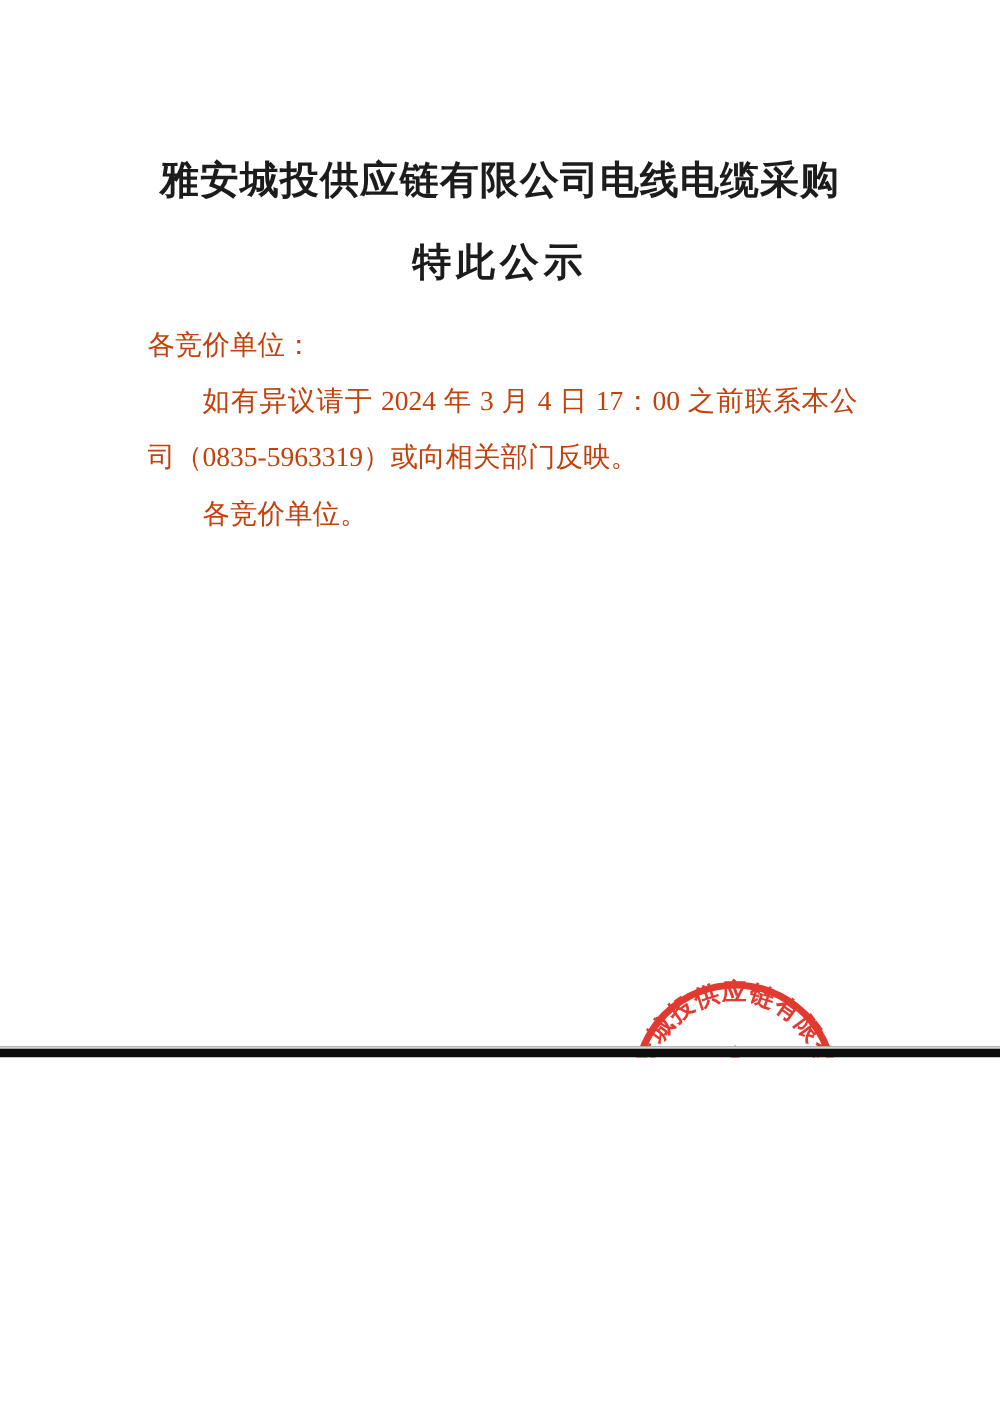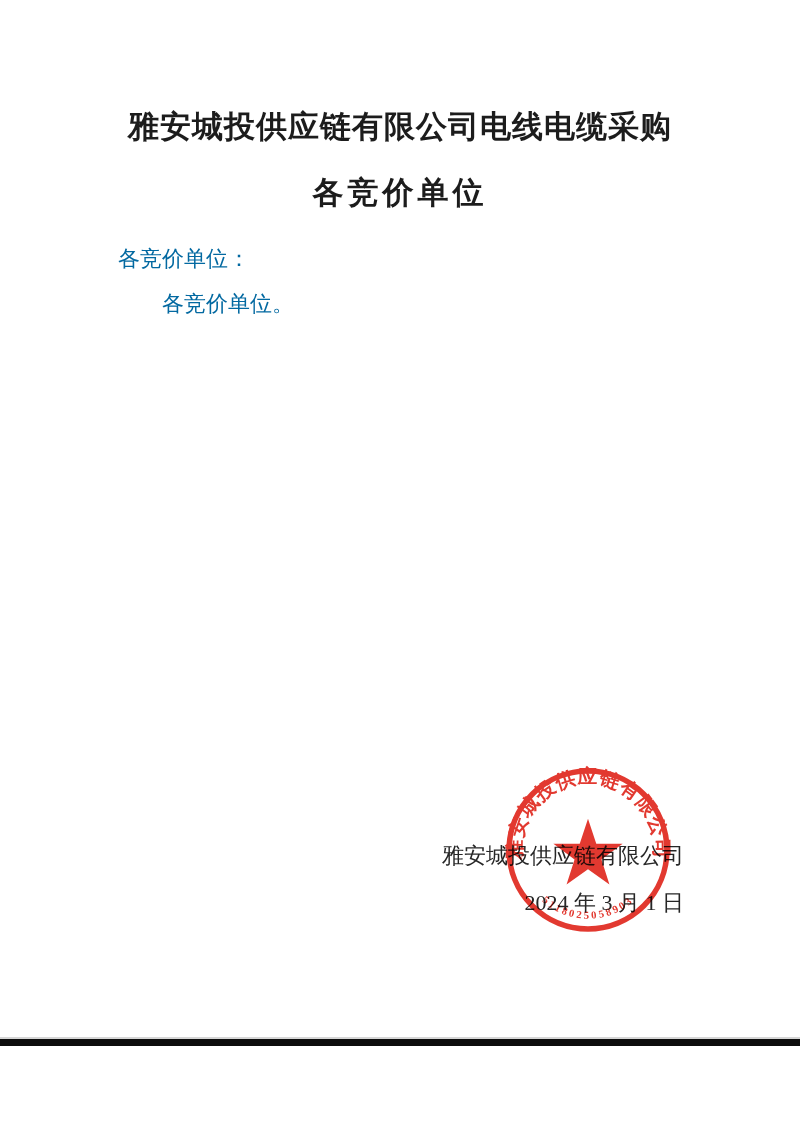--- a/index.html
+++ b/index.html
@@ -1,21 +1,21 @@
 <!DOCTYPE html>
 <html><head>
 <meta charset="utf-8">
 <style>
   * { margin: 0; padding: 0; box-sizing: border-box; }
   html, body { background: #ffffff; }
   .page {
     position: relative;
     width: 800px;
-    height: 1046px;
-    margin: 0 auto;
+    height: 829px;
+    margin: 17px auto;
     background: #ffffff;
     overflow: hidden;
     font-family: "Liberation Serif", "DejaVu Serif", serif;
     color: #222222;
   }
   .doc-title {
     position: absolute;
     top: 94px;
     left: 0;
     right: 0;
@@ -29,21 +29,21 @@
   .doc-title .title-line { display: block; }
   .doc-title .title-line2 { letter-spacing: 4px; }
   .doc-body {
     position: absolute;
     left: 118px;
     top: 236px;
     width: 568px;
     font-size: 22px;
     line-height: 45px;
     text-align: justify;
-    color: #0369a1;
+    color: #c2410c;
   }
   .salutation { text-indent: 0; }
   .para { text-indent: 2em; }
   .sig-company {
     position: absolute;
     top: 841px;
     right: 116px;
     font-size: 22px;
     color: #262626;
     white-space: nowrap;
@@ -76,25 +76,26 @@
     border-top: 2px solid #d6d6d6;
   }
 </style>
 </head>
 <body>
 
 <div class="page">
 
   <h1 class="doc-title">
     <span class="title-line title-line1">雅安城投供应链有限公司电线电缆采购</span>
-    <span class="title-line title-line2">各竞价单位</span>
+    <span class="title-line title-line2">特此公示</span>
   </h1>
 
   <div class="doc-body">
     <p class="salutation">各竞价单位：</p>
+    <p class="para">如有异议请于 2024 年 3 月 4 日 17：00 之前联系本公司（0835-5963319）或向相关部门反映。</p>
     <p class="para">各竞价单位。</p>
   </div>
 
   <div class="sig-company">雅安城投供应链有限公司</div>
   <div class="sig-date">2024 年 3 月 1 日</div>
 
   <div class="stamp">
     <svg width="172" height="172" viewBox="0 0 170 170">
       <circle cx="85" cy="85" r="78" fill="none" stroke-width="5.5" stroke="#e0281e"></circle>
       <polygon points="85,54 93.2,78.7 119.2,78.9 98.3,94.3 106.2,119.1 85,104 63.8,119.1 71.7,94.3 50.8,78.9 76.8,78.7" fill="#e0281e"></polygon>

